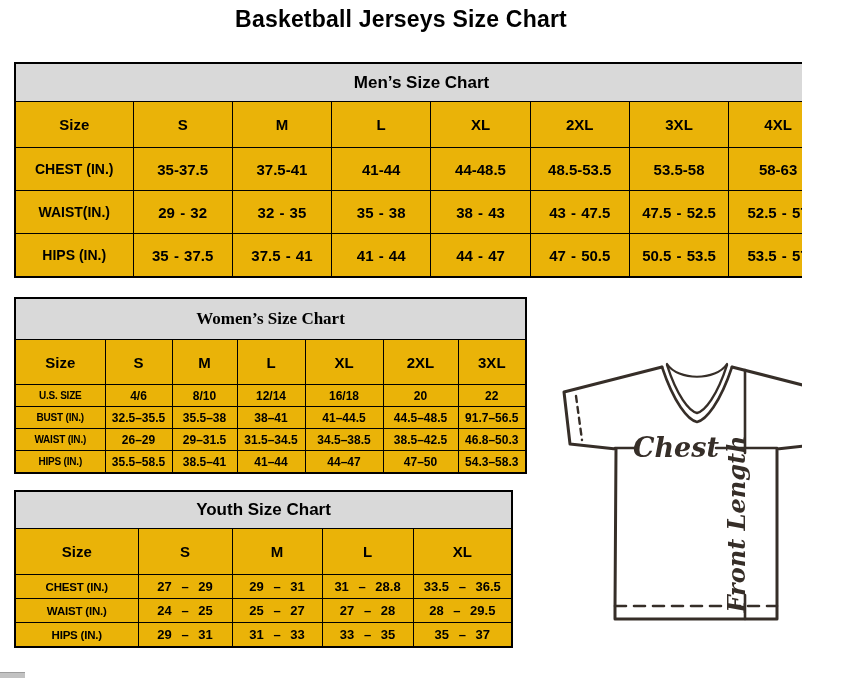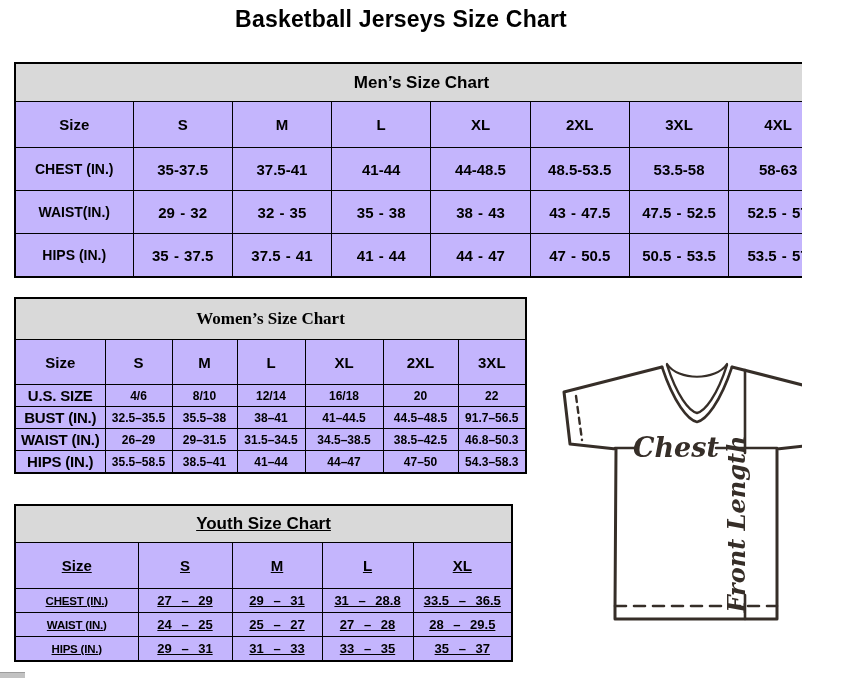--- a/index.html
+++ b/index.html
@@ -6,41 +6,41 @@
   .page {
     position:relative; width:802px; height:679px; background:#ffffff;
     font-family:"Liberation Sans", sans-serif; color:#000; overflow:hidden;
   }
   .page-title {
     position:absolute; left:0; right:0; top:6px; text-align:center;
     font-size:23px; font-weight:bold; margin:0; letter-spacing:0.2px;
   }
   table {
     position:absolute; border-collapse:collapse; table-layout:fixed;
-    background:#c4b5fd; border:2px solid #000;
+    background:#eab308; border:2px solid #000;
   }
   th, td {
     border:1px solid #000; text-align:center; vertical-align:middle;
     padding:0; font-weight:bold; color:#000; overflow:hidden; white-space:nowrap;
   }
   tr.band th { background:#d9d9d9; font-size:17px; }
   
   .t-men   { left:14px; top:62px;  width:815px; }
   .t-men   tr.band th { height:37px; }
   .t-men   tr.cols th { height:45px; font-size:15px; }
   .t-men   tbody th   { height:42px; font-size:14px; }
   .t-men   tbody td   { height:42px; font-size:15px; word-spacing:1px; }
   
   .t-women { left:14px; top:297px; width:511px; }
   .t-women tr.band th { height:40px;font-family:Liberation Serif, serif; }
   .t-women tr.cols th { height:44px; font-size:15px; }
-  .t-women tbody th   { height:21px; font-size:15px;  letter-spacing:-0.2px; }
+  .t-women tbody th   { height:21px; font-size:10px;  letter-spacing:-0.2px; }
   .t-women tbody td   { height:21px; font-size:12px; }
   
-  .t-youth { left:14px; top:504px; width:497px;text-decoration:underline; }
+  .t-youth { left:14px; top:490px; width:497px; }
   .t-youth tr.band th { height:36px; }
   .t-youth tr.cols th { height:45px; font-size:15px; }
   .t-youth tbody th   { height:23px; font-size:11.5px; letter-spacing:-0.2px; }
   .t-youth tbody td   { height:23px; font-size:13px; word-spacing:6px; }
   
   .jersey { position:absolute; left:556px; top:358px; width:284px; height:268px; }
   .jersey-label {
     font-family:"DejaVu Serif", serif; font-style:italic; font-weight:bold;
     fill:#362e28;
   }

